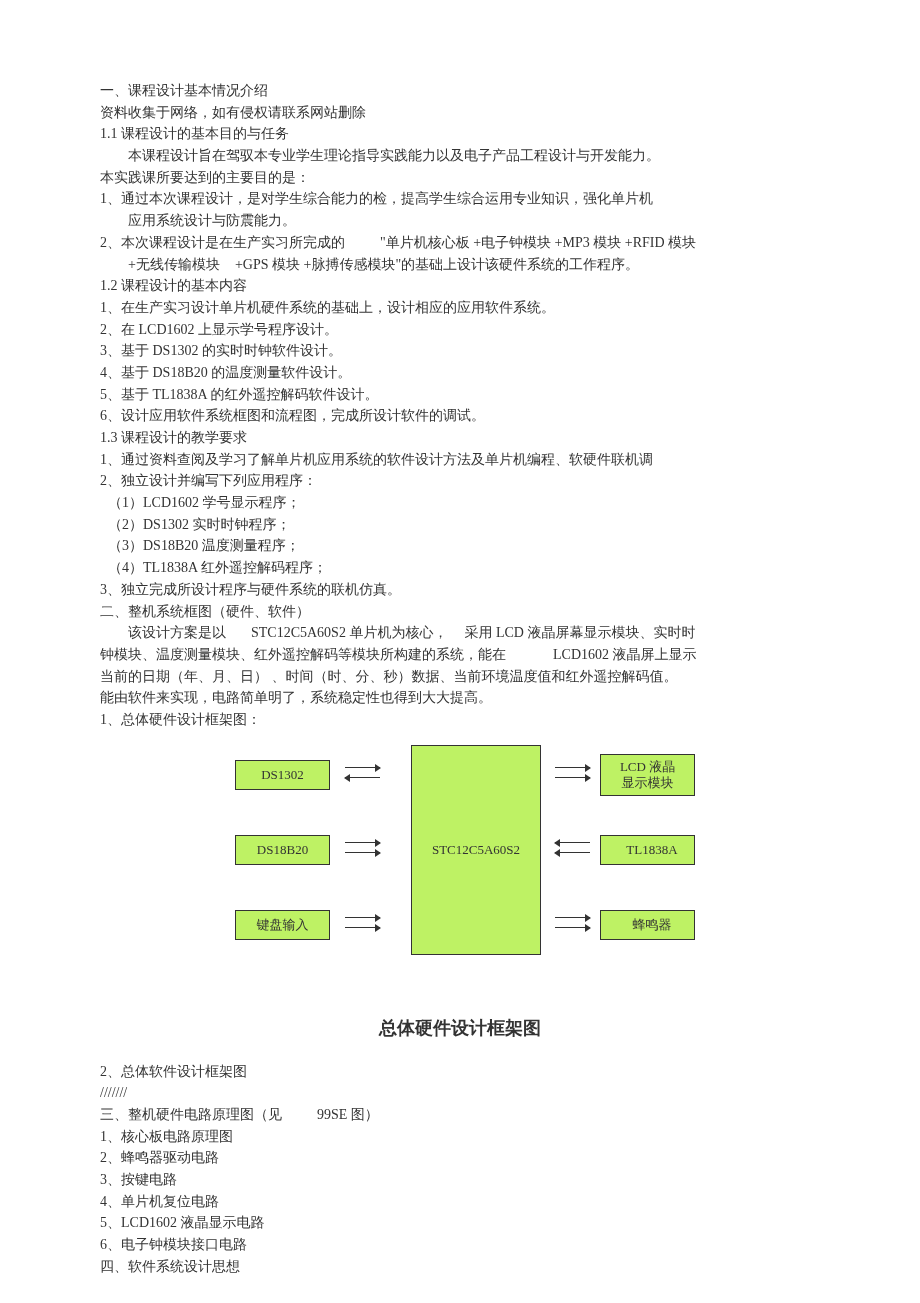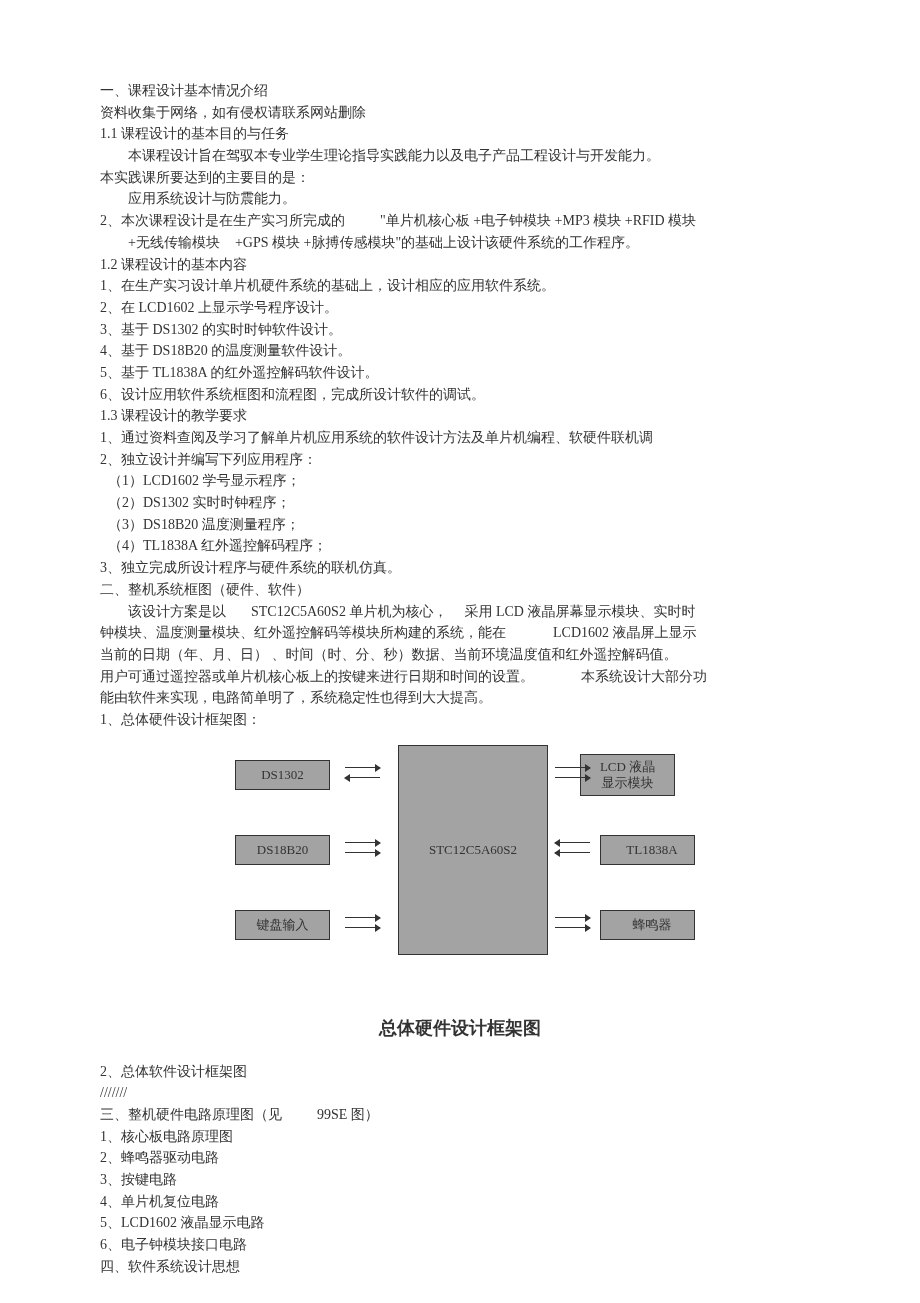--- a/index.html
+++ b/index.html
@@ -31,31 +31,31 @@
     justify-content: center;
   }
   .diagram {
     position: relative;
     width: 480px;
     height: 260px;
   }
   .box {
     position: absolute;
     border: 1.5px solid #333;
-    background: #a3a3a3;
+    background: #bef264;
     font-family: "SimSun", serif;
     font-size: 13px;
     display: flex;
     align-items: center;
     justify-content: center;
     text-align: center;
     box-sizing: border-box;
   }
   .box-center {
-    left: 178px; top: 0px; width: 150px; height: 210px;
+    left: 191px; top: 0px; width: 130px; height: 210px;
     flex-direction: column;
   }
   .box-left { width: 95px; height: 30px; }
   .box-right { width: 95px; height: 30px; padding-left: 9px; }
   .box-right-tall { width: 95px; height: 42px; flex-direction: column; line-height: 1.2; }
   .arrow-group {
     position: absolute;
     width: 35px;
     height: 24px;
   }
@@ -85,20 +85,21 @@
 <body>
 
 <div class="page">
 
   <p class="line">一、课程设计基本情况介绍</p>
 
   <p class="line header-note">资料收集于网络，如有侵权请联系网站删除</p>
   <p class="line">1.1 课程设计的基本目的与任务</p>
   <p class="line indent1">本课程设计旨在驾驭本专业学生理论指导实践能力以及电子产品工程设计与开发能力。</p>
   <p class="line">本实践课所要达到的主要目的是：</p>
+  <p class="line">1、通过本次课程设计，是对学生综合能力的检，提高学生综合运用专业知识，强化单片机</p>
   <p class="line indent1">应用系统设计与防震能力。</p>
   <p class="line">
     <span>2、本次课程设计是在生产实习所完成的</span>
     <span style="display:inline-block;width:28px;"></span>
     <span>"单片机核心板</span>
     <span> +电子钟模块 +MP3 模块 +RFID 模块</span>
   </p>
   <p class="line indent1">
     <span>+无线传输模块</span>
     <span style="display:inline-block;width:8px;"></span>
@@ -127,45 +128,40 @@
     <span>STC12C5A60S2 单片机为核心，</span>
     <span style="display:inline-block;width:10px;"></span>
     <span>采用 LCD 液晶屏幕显示模块、实时时</span>
   </p>
   <p class="line">
     <span>钟模块、温度测量模块、红外遥控解码等模块所构建的系统，能在</span>
     <span style="display:inline-block;width:40px;"></span>
     <span>LCD1602 液晶屏上显示</span>
   </p>
   <p class="line">当前的日期（年、月、日）  、时间（时、分、秒）数据、当前环境温度值和红外遥控解码值。</p>
-  <p class="line">
-    <span>用户可通过遥控器或单片机核心板上的按键来进行日期和时间的设置。</span>
-    <span style="display:inline-block;width:40px;"></span>
-    <span>本系统设计大部分功</span>
-  </p>
   <p class="line">能由软件来实现，电路简单明了，系统稳定性也得到大大提高。</p>
   <p class="line">1、总体硬件设计框架图：</p>
 
   <div class="diagram-wrap">
     <div class="diagram">
       <div class="box box-center">
         <span>STC12C5A60S2</span>
       </div>
 
       <div class="box box-left" style="left:15px; top:15px;">
           <span>DS1302</span>
         </div>
       <div class="box box-left" style="left:15px; top:90px;">
           <span>DS18B20</span>
         </div>
       <div class="box box-left" style="left:15px; top:165px;">
           <span>键盘输入</span>
         </div>
 
-      <div class="box box-right-tall" style="left:360px; top:9px;text-align:right;">
+      <div class="box box-right-tall" style="left:380px; top:9px;text-align:right;">
         <span>LCD 液晶</span>
         <span>显示模块</span>
       </div>
       <div class="box box-right" style="left:380px; top:90px;">
           <span>TL1838A</span>
         </div>
       <div class="box box-right" style="left:380px; top:165px;">
           <span>蜂鸣器</span>
         </div>
 

